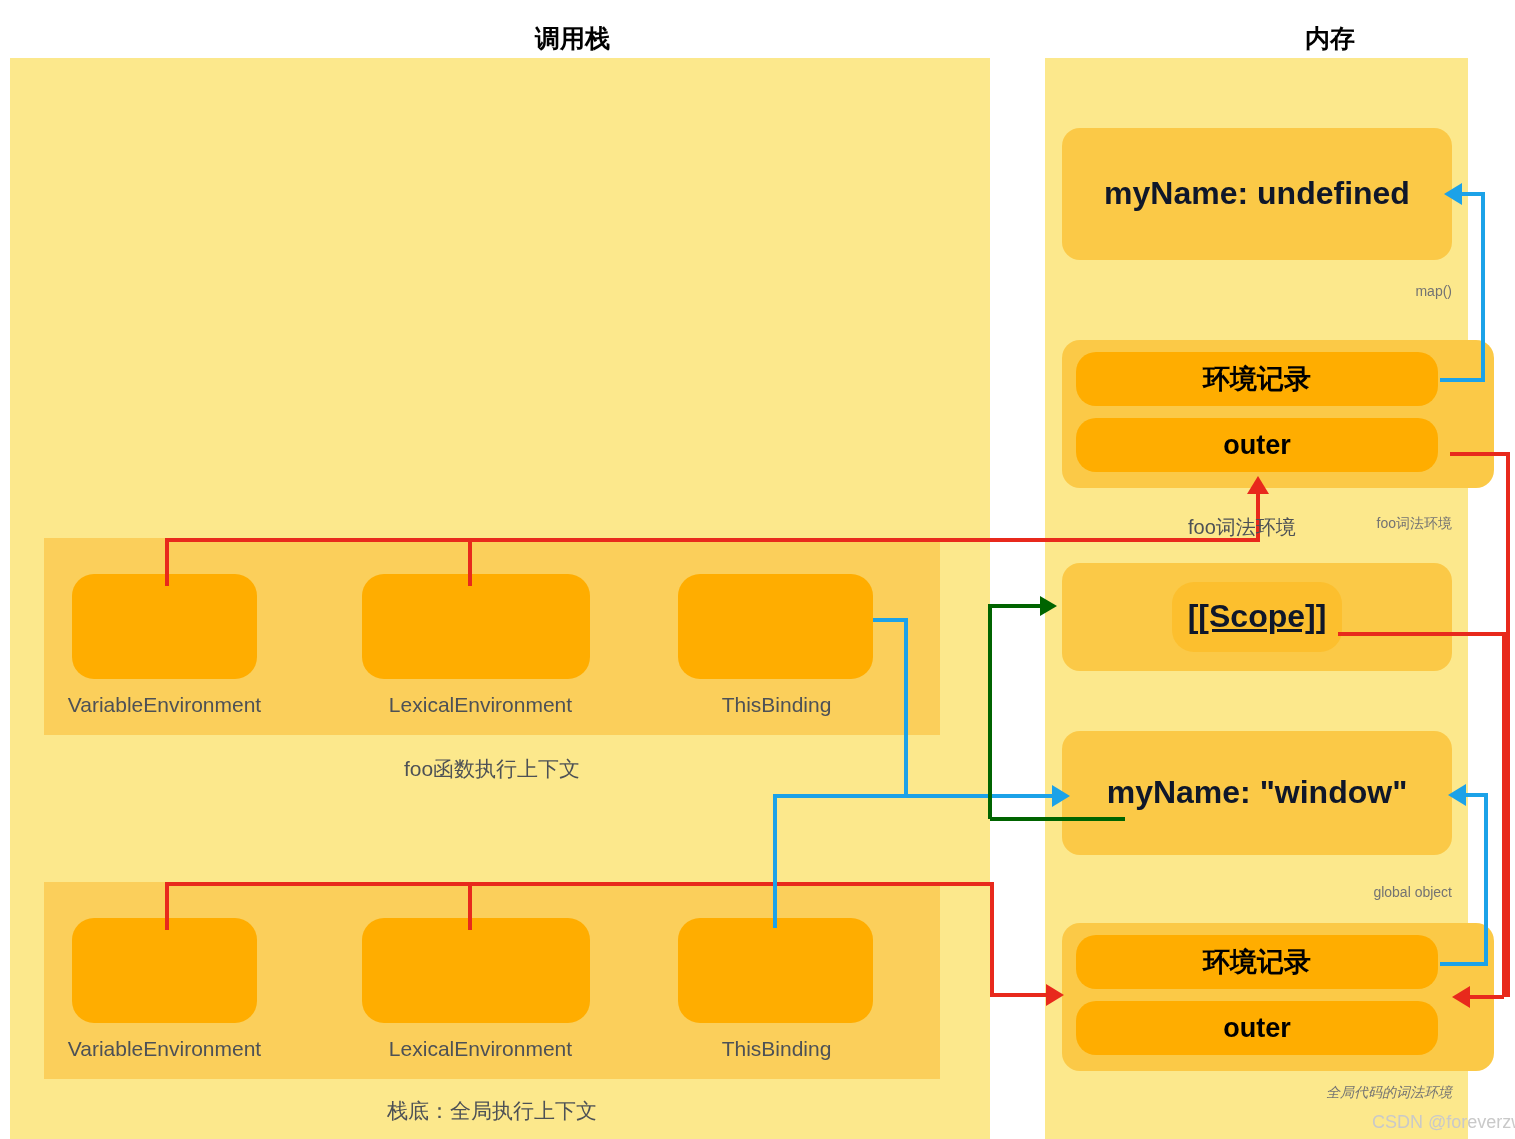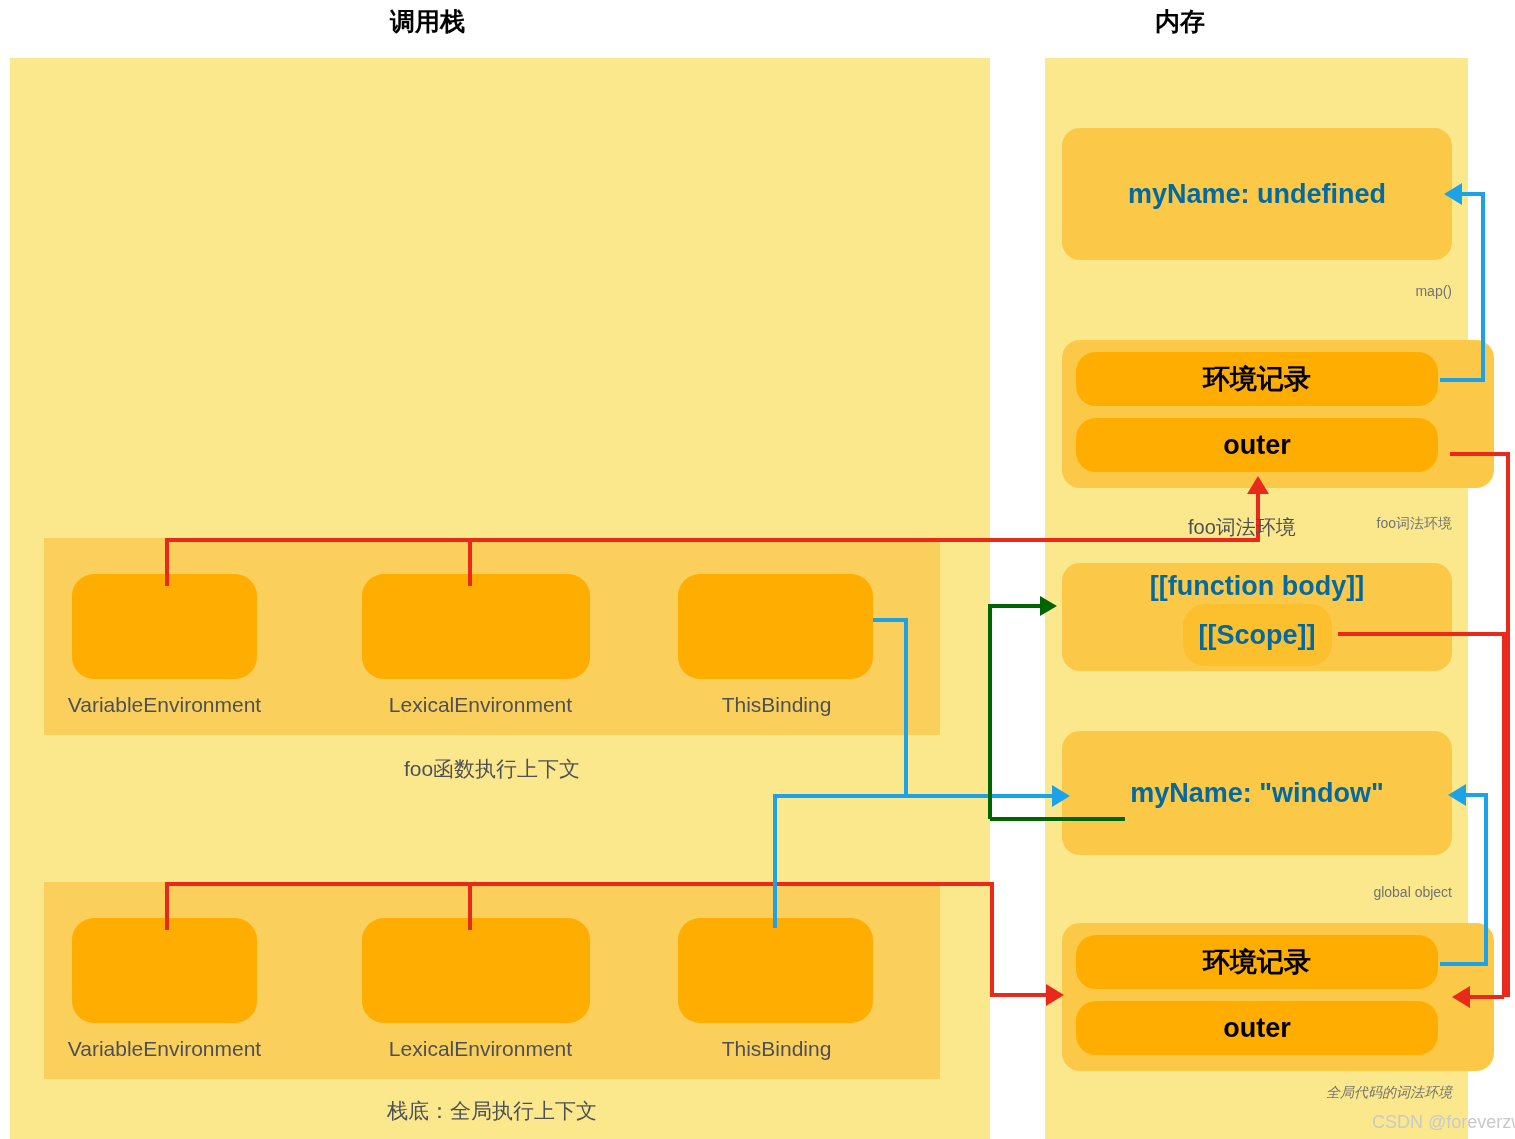--- a/index.html
+++ b/index.html
@@ -20,22 +20,23 @@
     width: 1515px;
     height: 1139px;
   }
 
   
   .col-title {
     position: absolute;
     font-size: 25px;
     font-weight: 700;
     color: #000000;
-    text-align: left;
-    white-space: nowrap;
+    text-align: right;
+    white-space: nowrap;
+    margin-top: 17px;
   }
   #title-callstack { left: 390px; top: 5px; width: 220px; }
   #title-memory    { left: 1155px; top: 5px; width: 200px; }
 
   
   .panel {
     position: absolute;
     background: #FCE88C;
   }
   #panel-callstack { left: 10px;   top: 58px; width: 980px; height: 1081px; }
@@ -83,30 +84,31 @@
   .mem-card {
     position: absolute;
     background: #FBC947;
     border-radius: 18px;
     display: flex;
     flex-direction: column;
     align-items: center;
     justify-content: center;
   }
   .mem-card .line {
-    font-size: 27px;
+    font-size: 32px;
     font-weight: 700;
-    color: #0369a1;
+    color: #0f172a;
     white-space: nowrap;
     line-height: 1.35;
   }
   .mem-card .line.pill {
     background: #FCBF2E;
     border-radius: 22px;
     padding: 13px 16px;
+    text-decoration: underline;
   }
   .mem-caption {
     position: absolute;
     font-size: 14px;
     color: #737373;
     text-align: right;
     white-space: nowrap;
   }
 
   
@@ -207,21 +209,20 @@
     <div class="lexenv-row" style="left:14px; top:12px; width:362px; height:54px;">
       <span>环境记录</span>
     </div>
     <div class="lexenv-row" style="left:14px; top:78px; width:362px; height:54px;">
       <span>outer</span>
     </div>
   </div>
   <div class="mem-caption" style="left:1062px; top:515px; width:390px;">foo词法环境</div>
 
   <div class="mem-card" style="left:1062px; top:563px; width:390px; height:108px;">
-    <div class="line">[[function body]]</div>
     <div class="line pill">[[Scope]]</div>
   </div>
 
   <div class="mem-card" style="left:1062px; top:731px; width:390px; height:124px;">
     <div class="line">myName: "window"</div>
   </div>
   <div class="mem-caption" style="left:1062px; top:884px; width:390px;">global object</div>
 
   <div class="lexenv-box" style="left:1062px; top:923px; width:390px; height:148px;">
     <div class="lexenv-row" style="left:14px; top:12px; width:362px; height:54px;">

